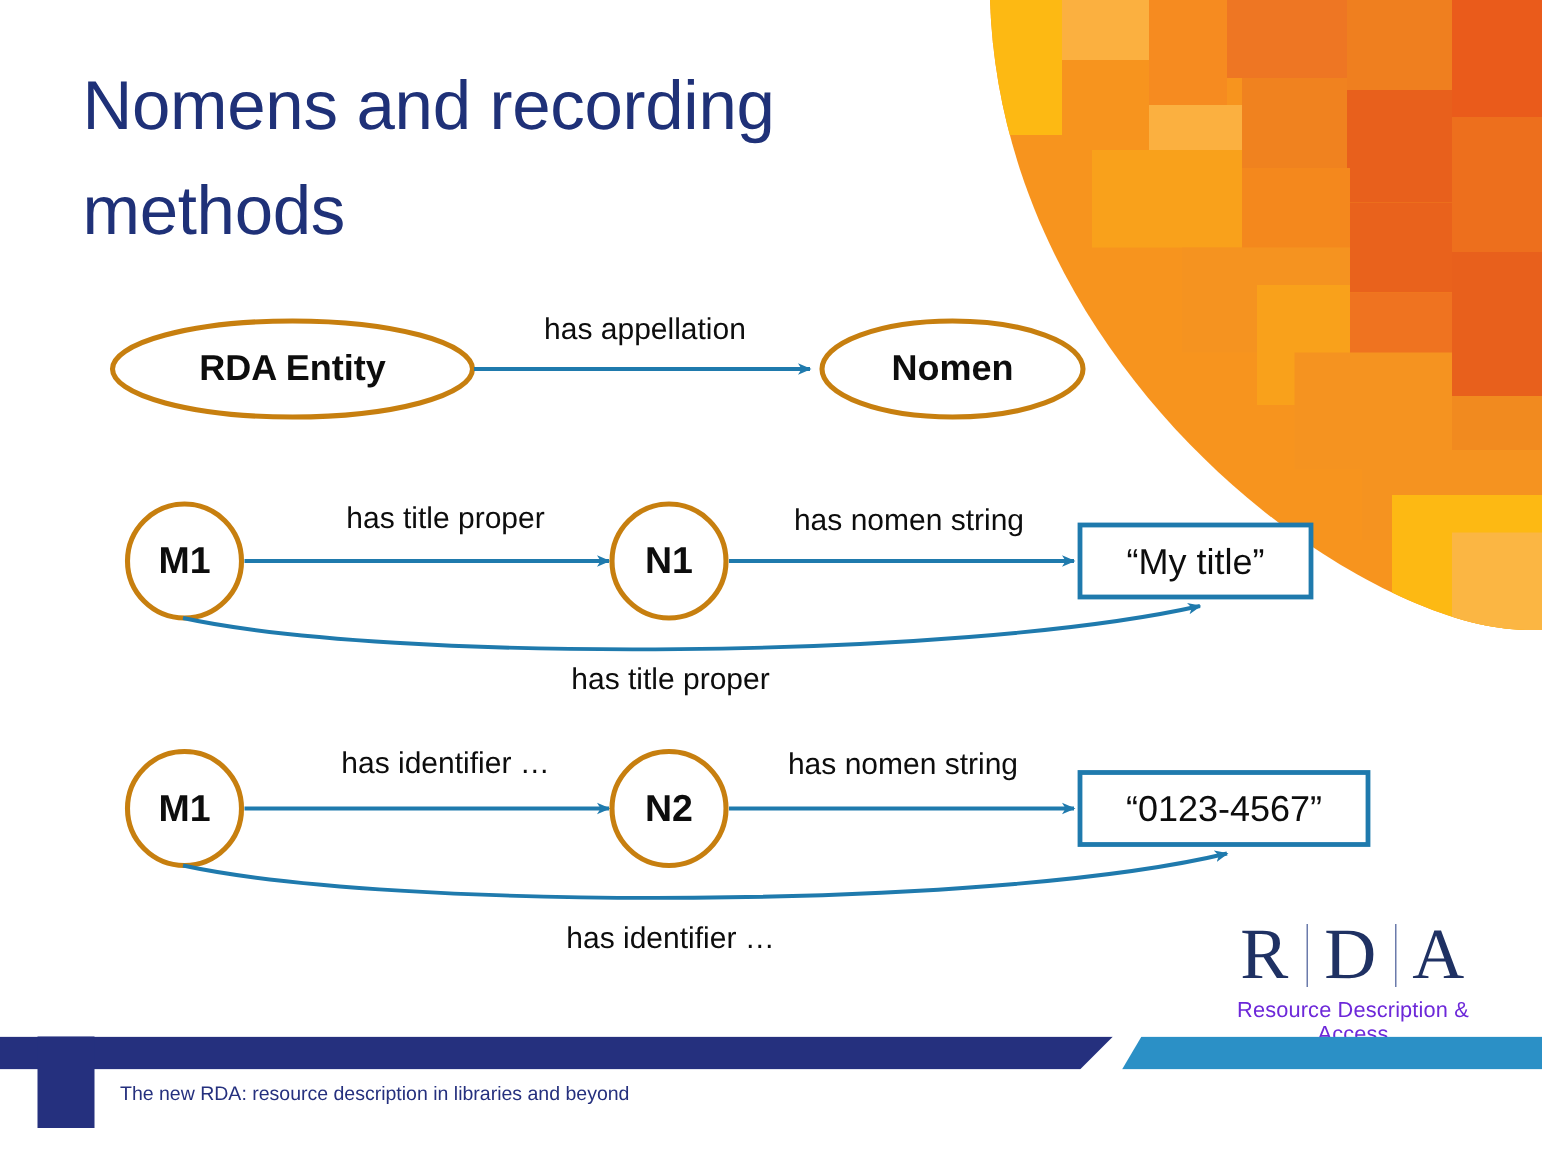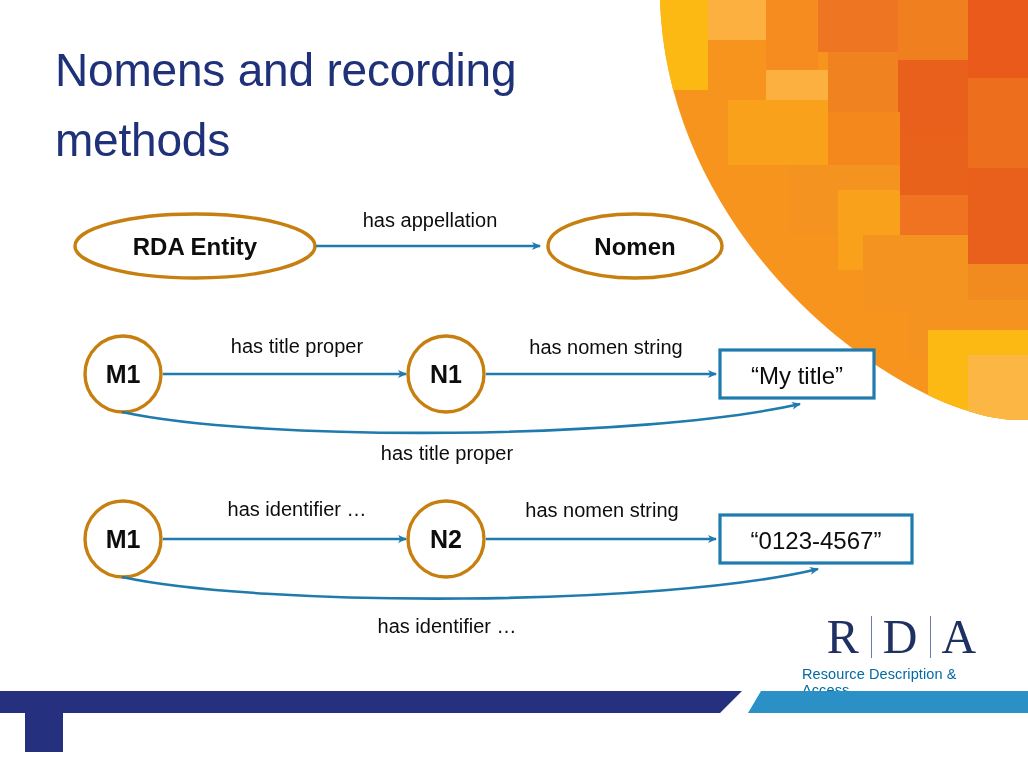--- a/index.html
+++ b/index.html
@@ -126,23 +126,24 @@
     padding: 0 11px;
   }
   #rda-logo-letters span.rda-sep {
     display: inline-block;
     width: 1px;
     height: 42px;
     background: #6b7bab;
   }
   #rda-logo-tagline {
     margin-top: 5px;
+    text-align: center;
     font-family: "Liberation Sans", sans-serif;
     font-size: 14.5px;
-    color: #0369a1;
+    color: #6d28d9;
     letter-spacing: 0.1px;
   }
 </style>
 </head>
 <body>
 
 <div id="slide">
 
   <svg id="corner-decor" viewBox="0 0 420 420" preserveAspectRatio="none">
     <defs>
@@ -246,14 +247,15 @@
       <span class="rda-letter">D</span>
       <span class="rda-sep"></span>
       <span class="rda-letter">A</span>
     </div>
     <div id="rda-logo-tagline">Resource Description &amp; Access</div>
   </div>
 
   <div id="footer-bar-dark"></div>
   <div id="footer-bar-light"></div>
   <div id="footer-tab"></div>
+  <div id="footer-text">The new RDA: resource description in libraries and beyond</div>
 
 </div>
 
 </body></html>

